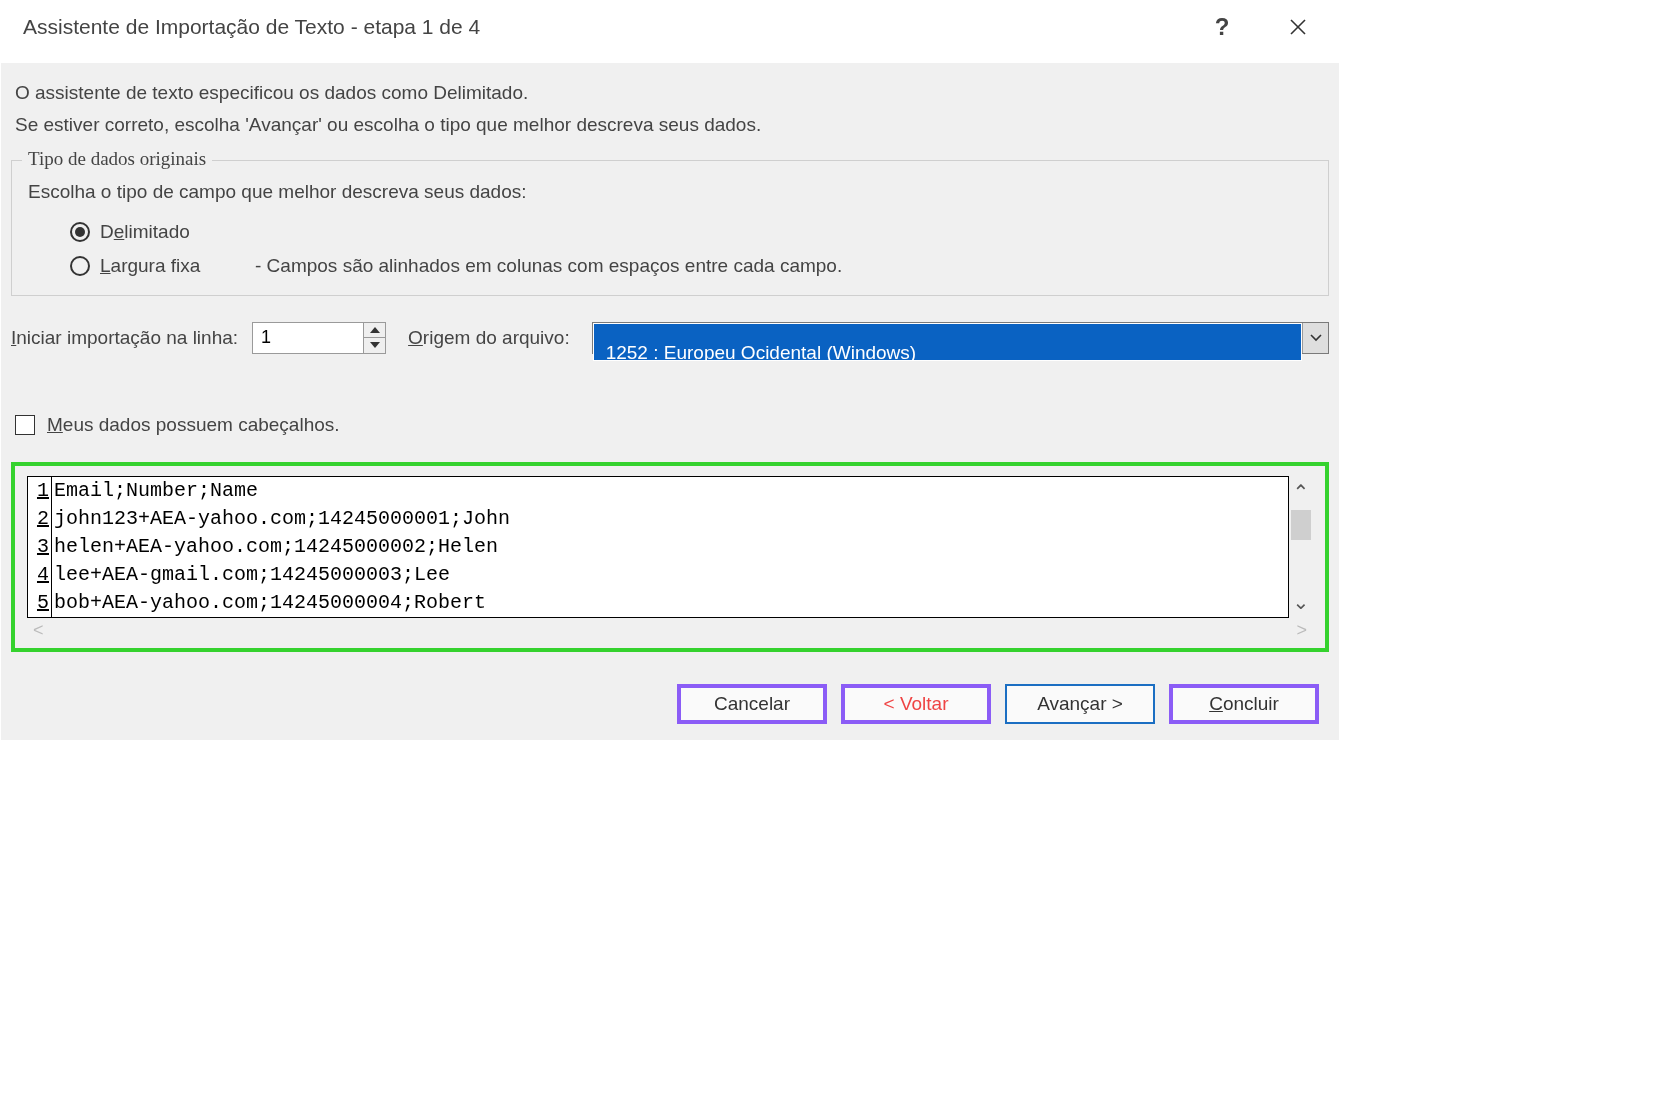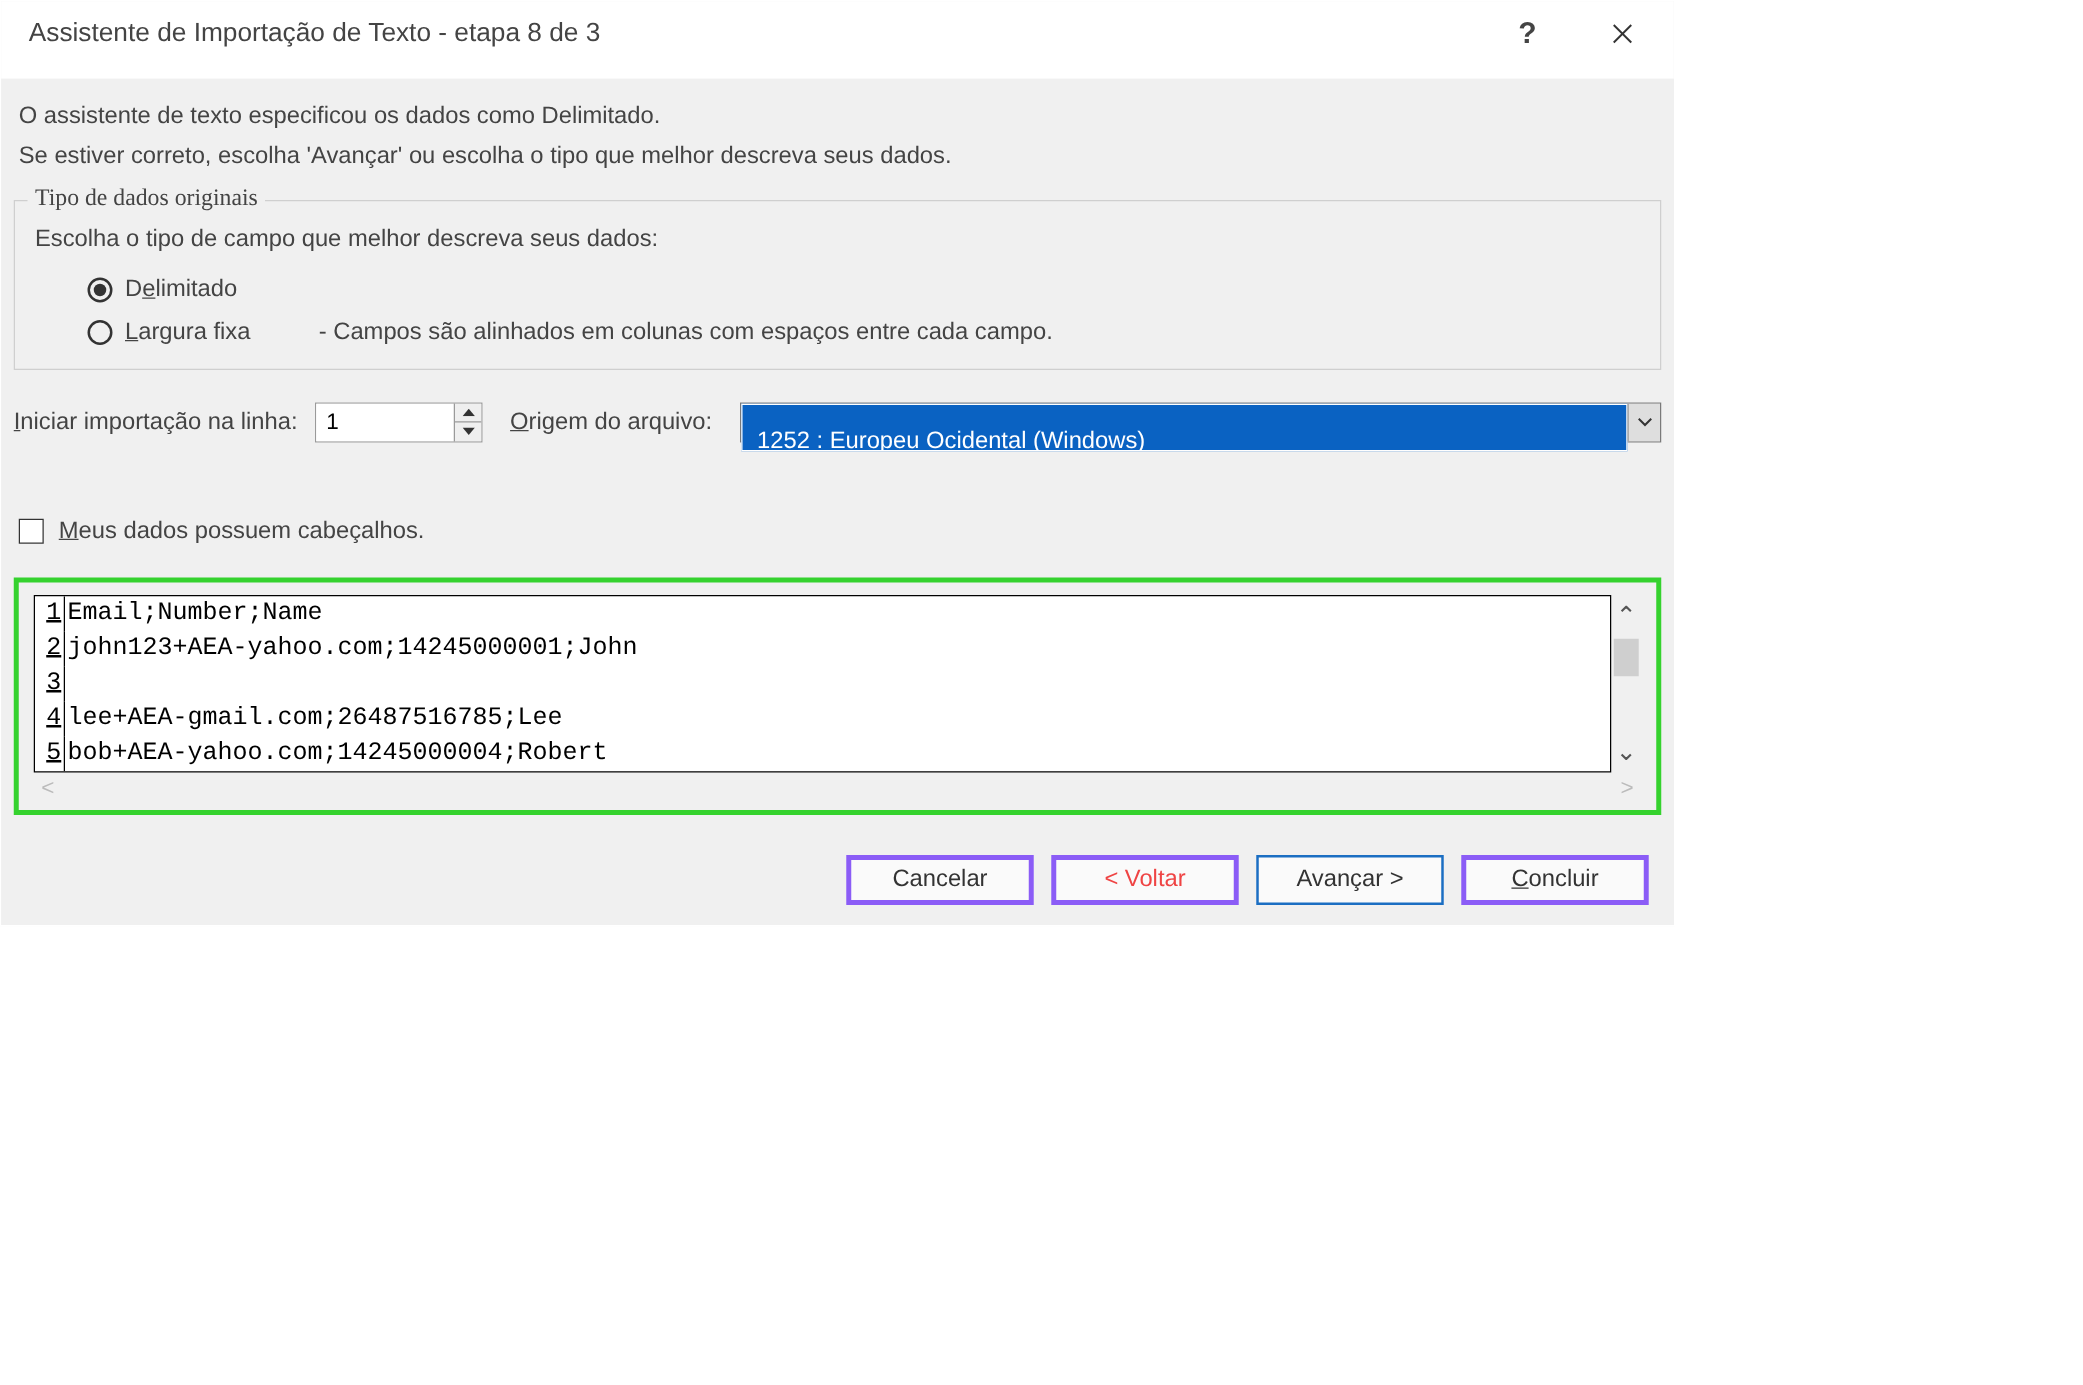--- a/index.html
+++ b/index.html
@@ -254,21 +254,21 @@
   }
   .btn.disabled { color: #ef4444; }
   .btn.primary { border: 2.5px solid #1b6ec2; }
 </style>
 </head>
 <body>
 
 <div class="dialog">
 
   <div class="titlebar">
-    <div class="title">Assistente de Importação de Texto - etapa 8 de 3</div>
+    <div class="title">Assistente de Importação de Texto - etapa 1 de 4</div>
     <div class="tb-btn tb-help">?</div>
     <div class="tb-btn tb-close">
       <svg width="18" height="18" viewBox="0 0 18 18">
           <line x1="2" y1="2" x2="16" y2="16" stroke-width="1.6"></line>
           <line x1="16" y1="2" x2="2" y2="16" stroke-width="1.6"></line>
         </svg>
     </div>
   </div>
 
   <div class="body">
@@ -326,22 +326,22 @@
     <div class="chk-row">
       <span class="chkbox"></span>
       <span><span></span><span class="mnemonic">M</span><span>eus dados possuem cabeçalhos.</span></span>
     </div>
 
     <div class="preview-wrap">
       <div class="preview-grid">
         <div class="preview-text">
           <div class="pv-line"><span class="pv-num">1</span><span class="pv-content">Email;Number;Name</span></div>
           <div class="pv-line"><span class="pv-num">2</span><span class="pv-content">john123+AEA-yahoo.com;14245000001;John</span></div>
-          <div class="pv-line"><span class="pv-num">3</span></div>
-          <div class="pv-line"><span class="pv-num">4</span><span class="pv-content">lee+AEA-gmail.com;26487516785;Lee</span></div>
+          <div class="pv-line"><span class="pv-num">3</span><span class="pv-content">helen+AEA-yahoo.com;14245000002;Helen</span></div>
+          <div class="pv-line"><span class="pv-num">4</span><span class="pv-content">lee+AEA-gmail.com;14245000003;Lee</span></div>
           <div class="pv-line"><span class="pv-num">5</span><span class="pv-content">bob+AEA-yahoo.com;14245000004;Robert</span></div>
         </div>
         <div class="vscroll">
           <div>
             <div class="arrow">⌃</div>
             <div class="thumb"></div>
           </div>
           <div class="arrow">⌄</div>
         </div>
       </div>

